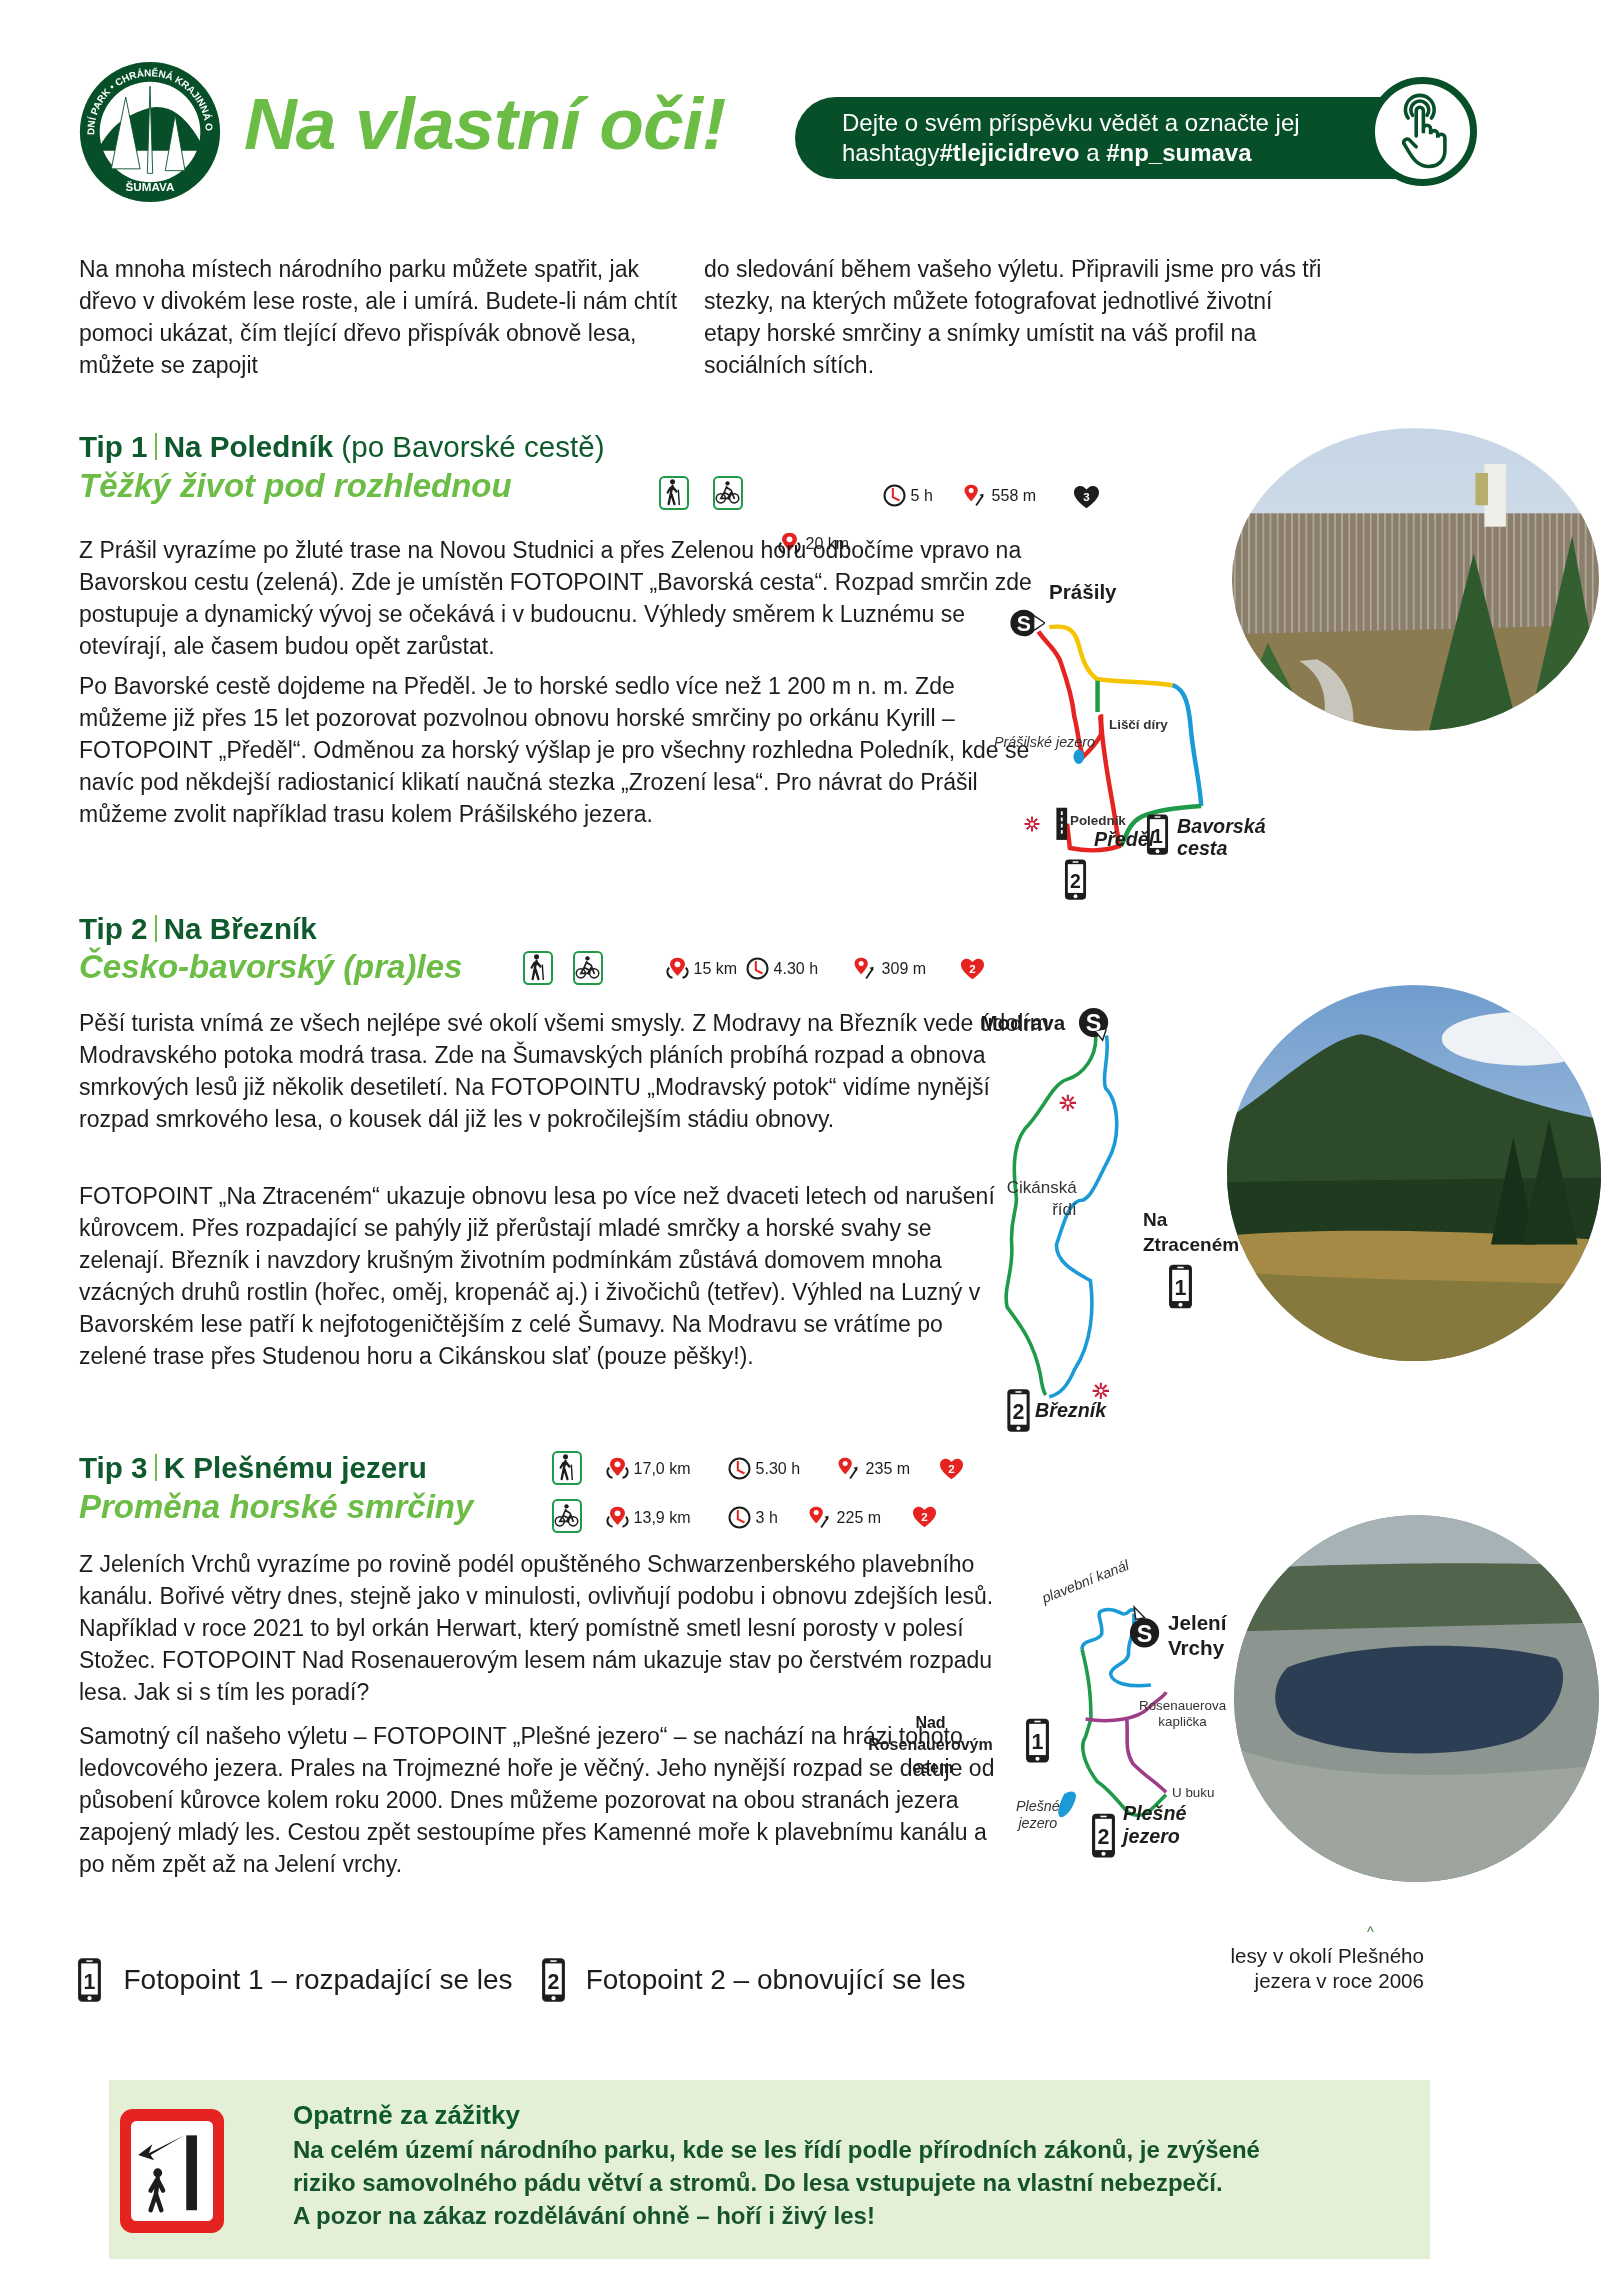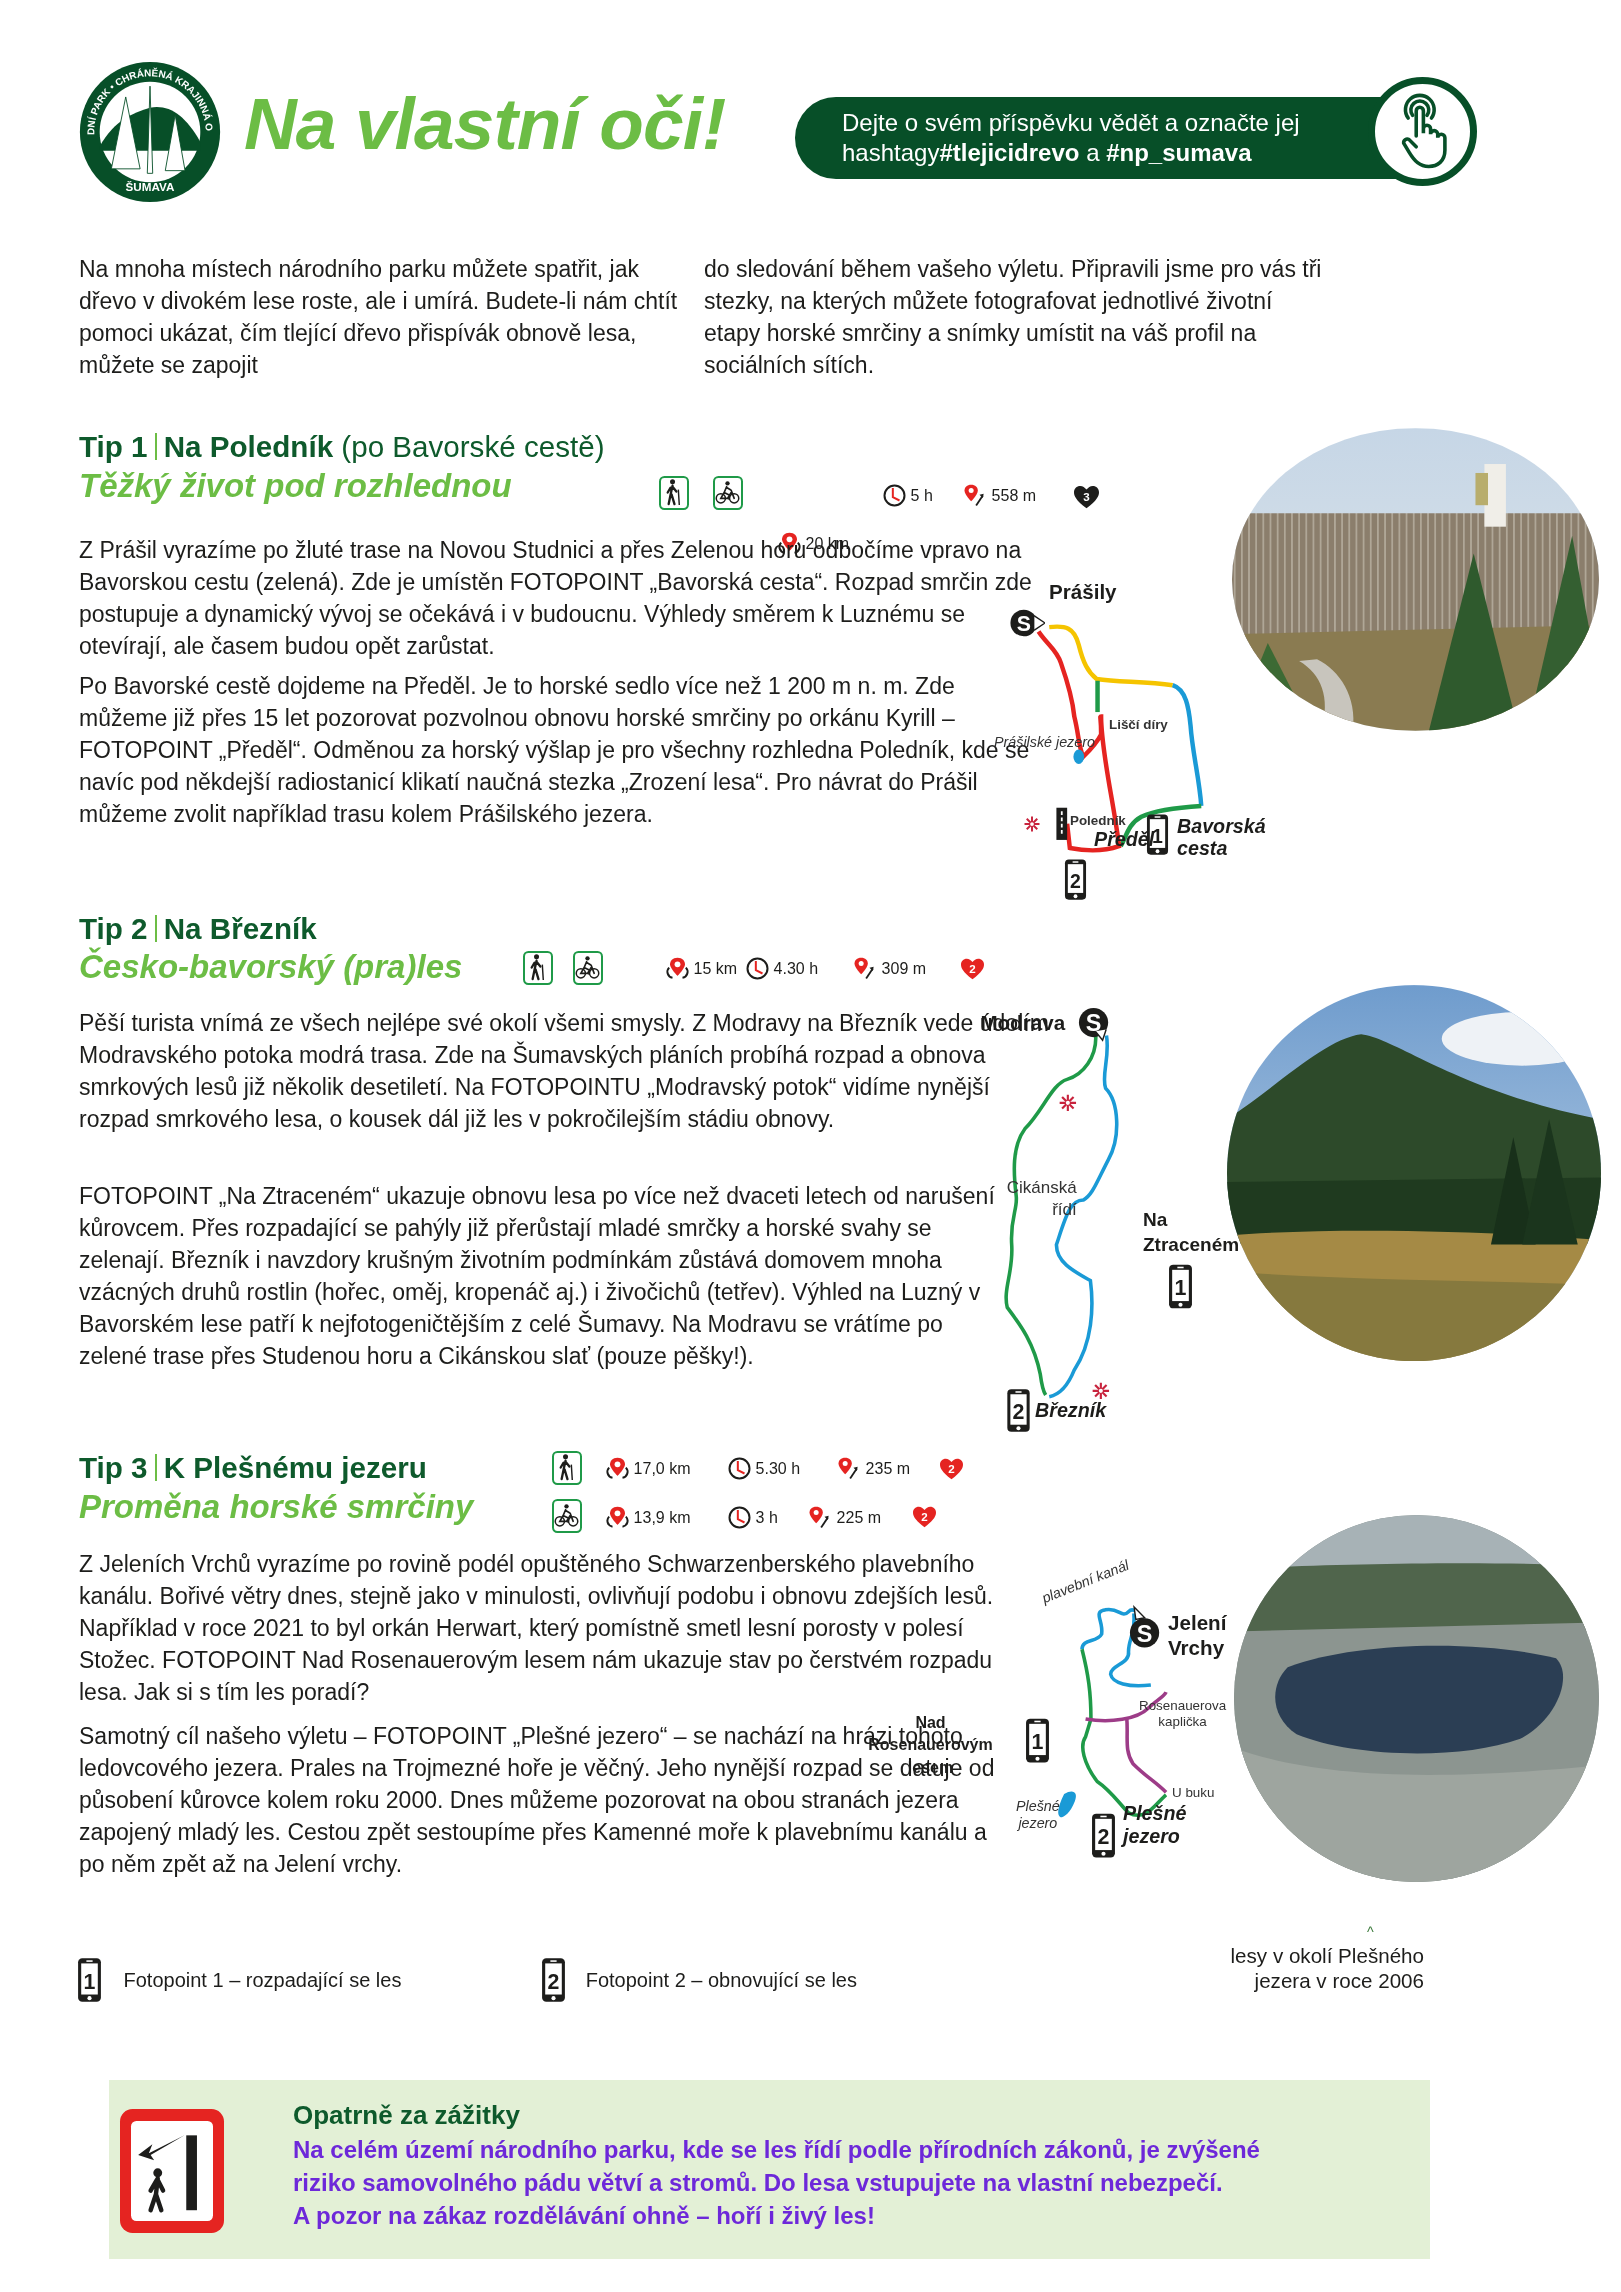--- a/index.html
+++ b/index.html
@@ -36,27 +36,27 @@
 
   .para { font-size: 23px; line-height: 32px; color: #1d1d1b; }
 
   .photo { border-radius: 50%; overflow: hidden; }
 
   .maplabel-b { font-weight: bold; font-size: 20.6px; color: #1d1d1b; white-space: nowrap; }
   .maplabel-bi { font-weight: bold; font-style: italic; font-size: 19.7px; color: #1d1d1b; white-space: nowrap; }
   .maplabel-s { font-size: 13.4px; color: #333; white-space: nowrap; }
   .maplabel-si { font-size: 14.3px; font-style: italic; color: #333; white-space: nowrap; line-height: 17px; }
 
-  .legend-text { font-size: 20px; color: #1d1d1b; white-space: nowrap; }
+  .legend-text { font-size: 28px; color: #1d1d1b; white-space: nowrap; }
 
   #warning-box { left: 109px; top: 2080px; width: 1321px; height: 179px; background: #e3f0d6; }
   #warning-sign { left: 120px; top: 2109px; width: 104px; height: 124px; background: #e52421; border-radius: 12.5px; }
   #warning-sign-inner { left: 131px; top: 2121px; width: 82px; height: 100px; background: #fff; border-radius: 5.4px; }
   #warning-title { left: 293px; top: 2100px; font-size: 26px; font-weight: bold; color: #0e5a2c; }
-  #warning-text { left: 293px; top: 2133px; width: 1128px; font-size: 24px; font-weight: bold; line-height: 33px; color: #6d28d9; }
+  #warning-text { left: 293px; top: 2133px; width: 1128px; font-size: 24px; font-weight: bold; line-height: 33px; color: #14532d; }
 </style>
 </head>
 <body>
 
 <svg width="0" height="0" style="position:absolute">
   <defs>
     <symbol id="sym-phone" viewBox="0 0 24 44">
       <rect x="1" y="1" width="22" height="42" rx="4" fill="#1d1d1b"></rect>
       <rect x="4" y="6" width="16" height="30" fill="#fff"></rect>
       <rect x="9" y="3" width="6" height="1.5" fill="#fff"></rect>

